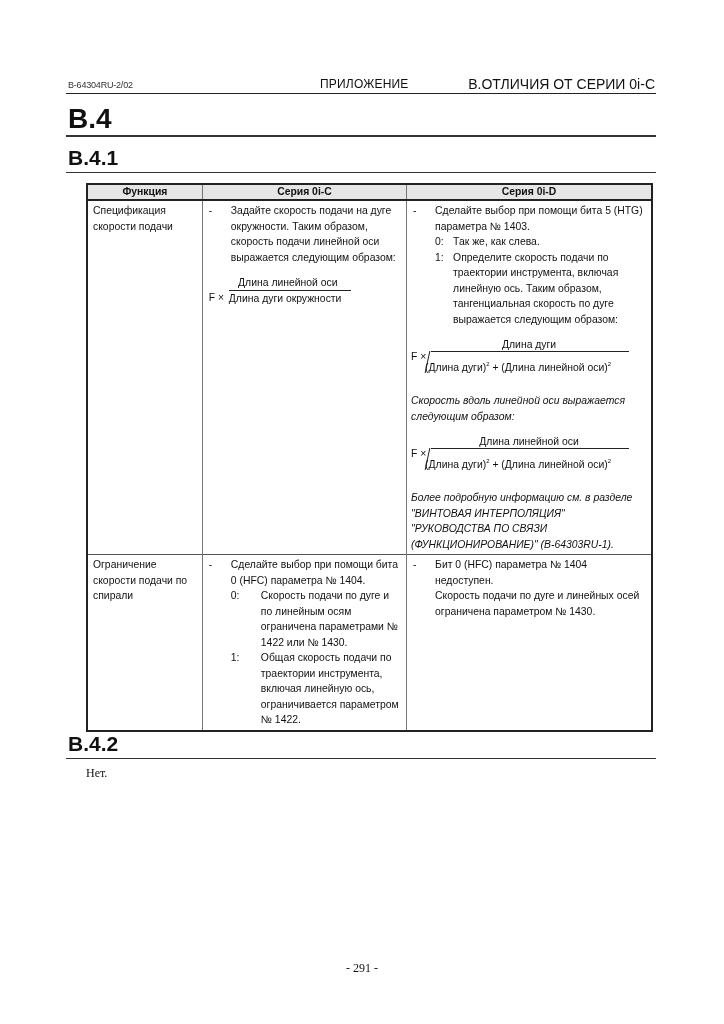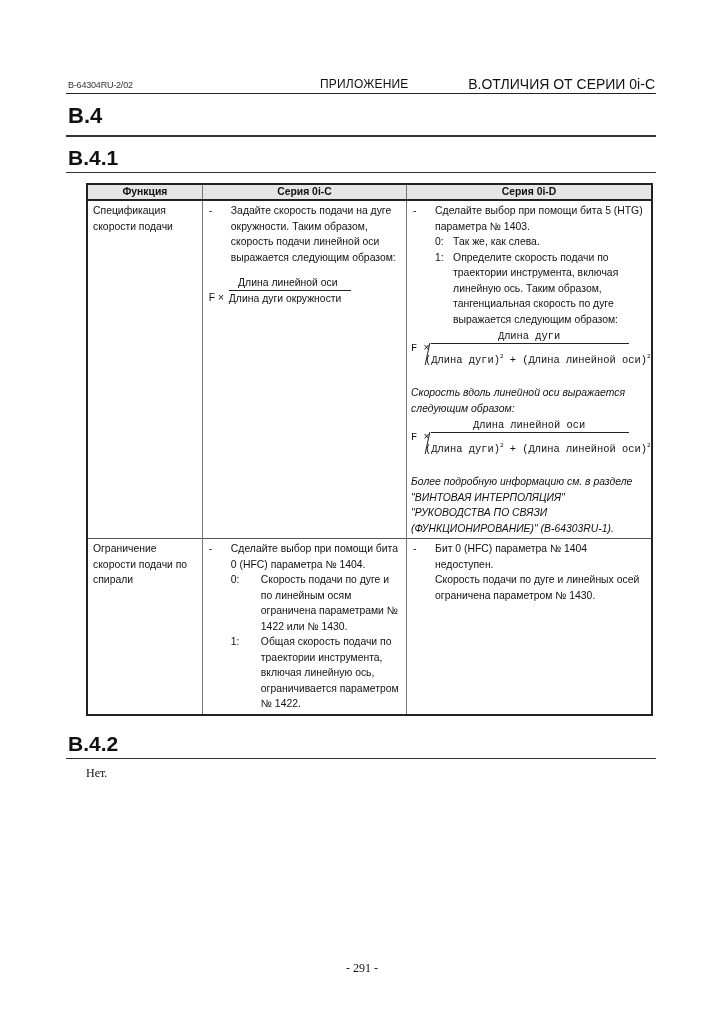--- a/index.html
+++ b/index.html
@@ -6,21 +6,21 @@
     body { width: 724px; height: 1024px; position: relative; overflow: hidden;
            font-family: "Liberation Sans", sans-serif; color: #111; }
 
     .running-header { position: absolute; left: 66px; top: 77px; width: 590px; height: 16px;
                       border-bottom: 1px solid #222; }
     .rh-left { position: absolute; left: 2px; top: 3px; font-size: 9px; color: #333; letter-spacing: -0.2px; }
     .rh-mid { position: absolute; left: 254px; top: 0px; font-size: 12px; letter-spacing: 0.2px; }
     .rh-right { position: absolute; right: 1px; top: -1px; font-size: 14px; }
 
     .h1 { position: absolute; left: 66px; top: 105px; width: 590px; height: 30px; border-bottom: 2px solid #333; }
-    .h1 .num { position: absolute; left: 2px; top: -2px; font-size: 22px; font-weight: bold; }
+    .h1 .num { position: absolute; left: 2px; top: -2px; font-size: 28px; font-weight: bold; }
     .h1 .title { position: absolute; left: 92px; top: 7px; font-size: 17px; font-weight: bold; letter-spacing: 0.3px; }
 
     .h2 { position: absolute; left: 66px; top: 146px; width: 590px; height: 26px; border-bottom: 1.5px solid #333; }
     .h2 .num { position: absolute; left: 2px; top: 0px; font-size: 21px; font-weight: bold; }
     .h2 .title { position: absolute; left: 92px; top: 4px; font-size: 16px; font-weight: bold; }
 
     .h2b { top: 732px; }
 
     table.spec { position: absolute; left: 86px; top: 183px; width: 567px;
                  border-collapse: collapse; border: 2px solid #222; font-size: 10.4px; line-height: 15.5px; }
@@ -37,21 +37,21 @@
     .bul .body { flex: 1; }
     .opt { display: flex; }
     .opt .k { flex: 0 0 18px; }
 
     .frac { position: relative; height: 46px; margin-top: 10px; }
     .frac .fx { position: absolute; left: 2px; top: 15px; }
     .frac .numr { position: absolute; left: 22px; top: 0; width: 118px; text-align: center; }
     .frac .bar { position: absolute; left: 22px; top: 15px; width: 122px; border-top: 1px solid #222; }
     .frac .den { position: absolute; left: 18px; top: 16px; }
 
-    .sfrac { position: relative; height: 48px; margin: 2px 0 8px 0; font-family: Liberation Mono, monospace; }
+    .sfrac { position: relative; height: 48px; margin: 10px 0 8px 0; }
     .sfrac .numr { position: absolute; left: 18px; width: 200px; top: 0; text-align: center; }
     .sfrac .fx { position: absolute; left: 0; top: 12px; }
     .sfrac .bar { position: absolute; left: 20px; top: 14px; width: 198px; border-top: 1px solid #222; }
     .sfrac .rad { position: absolute; left: 16px; top: 14px; width: 8px; height: 22px;
                   border-left: 1px solid #222; transform: skewX(-12deg); }
     .sfrac .den { position: absolute; left: 14px; top: 20px; white-space: nowrap; }
     sup { font-size: 6px; vertical-align: 5px; }
 
     .para { margin-top: 2px; font-style: italic; }
 

